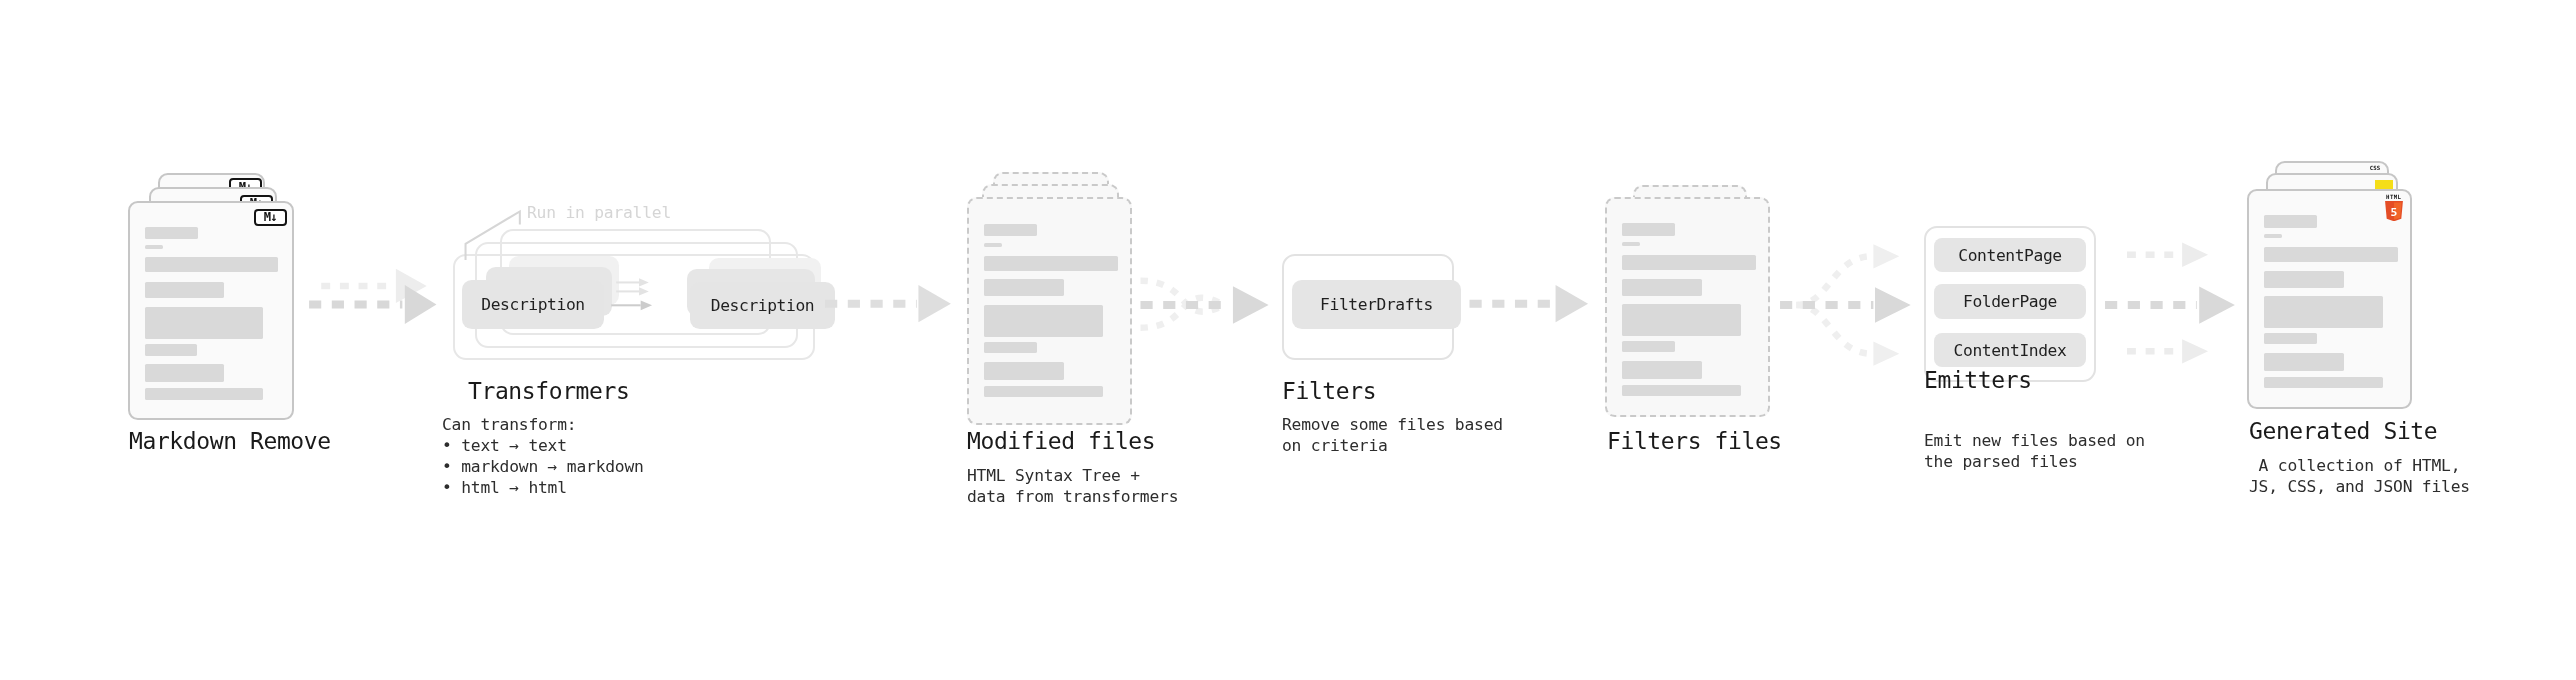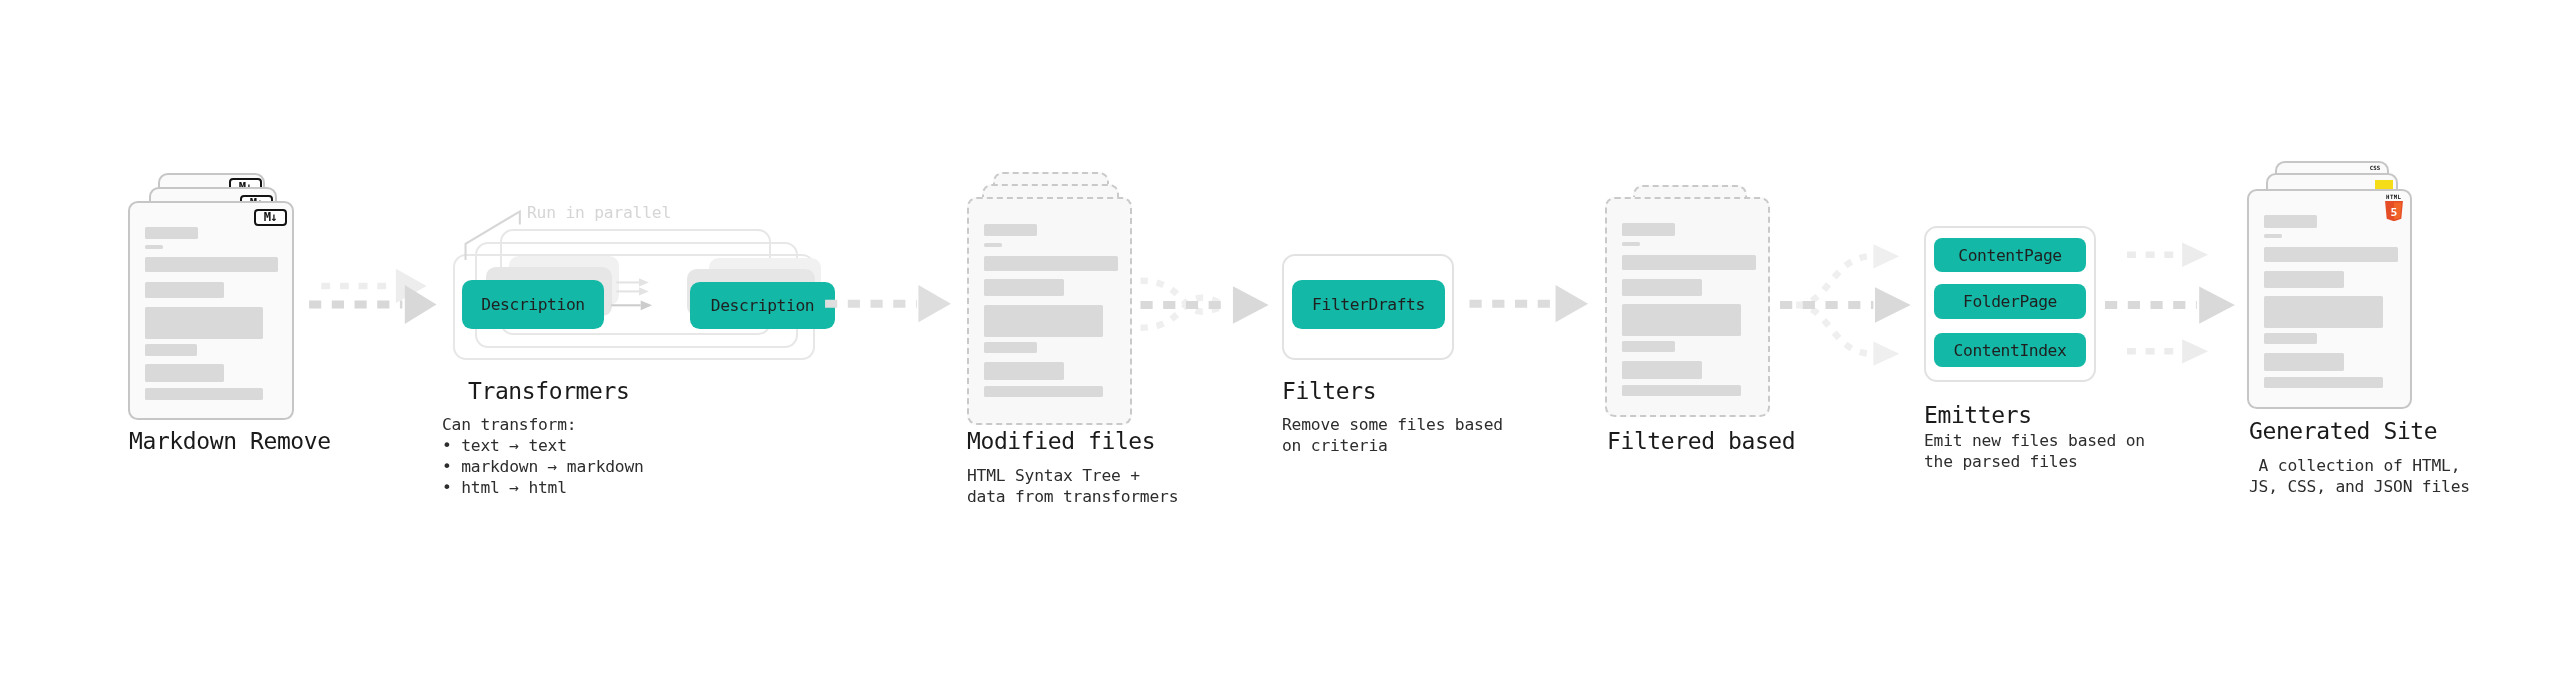--- a/index.html
+++ b/index.html
@@ -25,21 +25,21 @@
   .css-badge{position:absolute;width:18px;text-align:center;}
   .css-badge .css-word{font-size:5.7px;font-weight:bold;color:#111;line-height:5.7px;display:block;}
   .css-badge .css-bar{margin-top:0.8px;height:2.4px;background:#2965f1;border-radius:0.8px;}
   .js-badge{position:absolute;background:#f5de19;}
   .html5-badge{position:absolute;width:19.5px;text-align:center;}
   .html5-badge .html-word{font-size:5.7px;font-weight:bold;color:#111;line-height:6.5px;display:block;letter-spacing:0.4px;}
 
   
   .frame{position:absolute;border:2px solid #e7e7e7;border-radius:13px;box-sizing:border-box;background:transparent;}
   .frame.boxed{border-color:#e2e2e2;}
-  .pill{position:absolute;background:#14b8a6;border-radius:9.8px;display:flex;
+  .pill{position:absolute;background:#e5e5e5;border-radius:9.8px;display:flex;
     align-items:center;justify-content:center;font-size:16.3px;color:#1f1f1f;letter-spacing:-0.4px;}
   .pill.ghost1{background:#e6e6e6;}
   .pill.ghost2{background:#f1f1f1;}
 
   
   .stage-label{position:absolute;font-size:23px;color:#1a1a1a;letter-spacing:-0.4px;white-space:nowrap;}
   .stage-desc{position:absolute;font-size:16.3px;line-height:21px;color:#2d2d2d;
     white-space:pre-line;letter-spacing:-0.2px;}
   .note{position:absolute;font-size:16.3px;color:#d5d5d5;letter-spacing:-0.2px;white-space:nowrap;}
 
@@ -141,21 +141,21 @@
 
   <svg class="arrow-svg" style="left:1134px;top:244px;" width="146" height="122" viewBox="0 0 180 150">
     <path d="M 8 45 C 70 45, 55 100, 105 78" fill="none" stroke="#efefef" stroke-width="8" stroke-dasharray="9 11"></path>
     <path d="M 8 103 C 70 103, 55 48, 105 72" fill="none" stroke="#efefef" stroke-width="8" stroke-dasharray="9 11"></path>
     <line x1="8" y1="75" x2="118" y2="75" stroke="#d9d9d9" stroke-width="10" stroke-dasharray="15 13"></line>
     <polygon points="122,52 122,98 166,75" fill="#d9d9d9"></polygon>
   </svg>
 
   <div>
     <div class="frame boxed" style="left:1282px;top:254px;width:172px;height:106px;"></div>
-    <div class="pill" style="left:1292px;top:280px;width:153px;height:49px;">FilterDrafts</div>
+    <div class="pill" style="left:1292px;top:280px;width:169px;height:49px;">FilterDrafts</div>
     <div class="stage-label" style="left:1282px;top:378px;">Filters</div>
     <div class="stage-desc" style="left:1282px;top:414px;">Remove some files based
 on criteria</div>
   </div>
 
   <svg class="arrow-svg" style="left:1463px;top:284px;" width="134" height="41" viewBox="0 0 165 50">
     <line x1="8" y1="24" x2="112" y2="24" stroke="#dcdcdc" stroke-width="10" stroke-dasharray="15 13"></line>
     <polygon points="114,1 114,47 154,24" fill="#dcdcdc"></polygon>
   </svg>
 
@@ -166,38 +166,38 @@
         <div class="ph-line" style="top:24.4px;width:53px;height:12.2px;"></div>
         <div class="ph-line" style="top:43px;width:18.7px;height:4.1px;"></div>
         <div class="ph-line" style="top:56px;width:134px;height:15.4px;"></div>
         <div class="ph-line" style="top:80px;width:80px;height:17px;"></div>
         <div class="ph-line" style="top:105px;width:119px;height:32px;"></div>
         <div class="ph-line" style="top:142px;width:53px;height:11.4px;"></div>
         <div class="ph-line" style="top:162px;width:80px;height:18px;"></div>
         <div class="ph-line" style="top:186px;width:119px;height:10.6px;"></div>
       </div>
     </div>
-    <div class="stage-label" style="left:1607px;top:428px;">Filtered based</div>
+    <div class="stage-label" style="left:1607px;top:428px;">Filters files</div>
   </div>
 
   <svg class="arrow-svg" style="left:1776px;top:240px;" width="142" height="130" viewBox="0 0 175 160">
     <path d="M 25 80 C 65 80, 70 20, 118 20" fill="none" stroke="#efefef" stroke-width="8" stroke-dasharray="9 11"></path>
     <polygon points="120,5 120,35 152,20" fill="#efefef"></polygon>
     <path d="M 25 80 C 65 80, 70 140, 118 140" fill="none" stroke="#efefef" stroke-width="8" stroke-dasharray="9 11"></path>
     <polygon points="120,125 120,155 152,140" fill="#efefef"></polygon>
     <line x1="5" y1="80" x2="120" y2="80" stroke="#d9d9d9" stroke-width="10" stroke-dasharray="15 13"></line>
     <polygon points="122,58 122,102 166,80" fill="#d9d9d9"></polygon>
   </svg>
 
   <div>
     <div class="frame boxed" style="left:1924px;top:226px;width:172px;height:156px;"></div>
     <div class="pill" style="left:1934px;top:238px;width:152px;height:34px;border-radius:8.1px;">ContentPage</div>
     <div class="pill" style="left:1934px;top:284px;width:152px;height:35px;border-radius:8.1px;">FolderPage</div>
     <div class="pill" style="left:1934px;top:333px;width:152px;height:34px;border-radius:8.1px;">ContentIndex</div>
-    <div class="stage-label" style="left:1924px;top:402px;text-align:center;">Emitters</div>
+    <div class="stage-label" style="left:1924px;top:367px;text-align:center;">Emitters</div>
     <div class="stage-desc" style="left:1924px;top:430px;">Emit new files based on
 the parsed files</div>
   </div>
 
   <svg class="arrow-svg" style="left:2101px;top:236px;" width="142" height="130" viewBox="0 0 175 160">
     <line x1="32" y1="23" x2="96" y2="23" stroke="#ececec" stroke-width="8" stroke-dasharray="11 12"></line>
     <polygon points="100,8 100,38 132,23" fill="#ececec"></polygon>
     <line x1="5" y1="85" x2="118" y2="85" stroke="#d9d9d9" stroke-width="10" stroke-dasharray="15 13"></line>
     <polygon points="121,62 121,108 165,85" fill="#d9d9d9"></polygon>
     <line x1="32" y1="142" x2="96" y2="142" stroke="#ececec" stroke-width="8" stroke-dasharray="11 12"></line>

